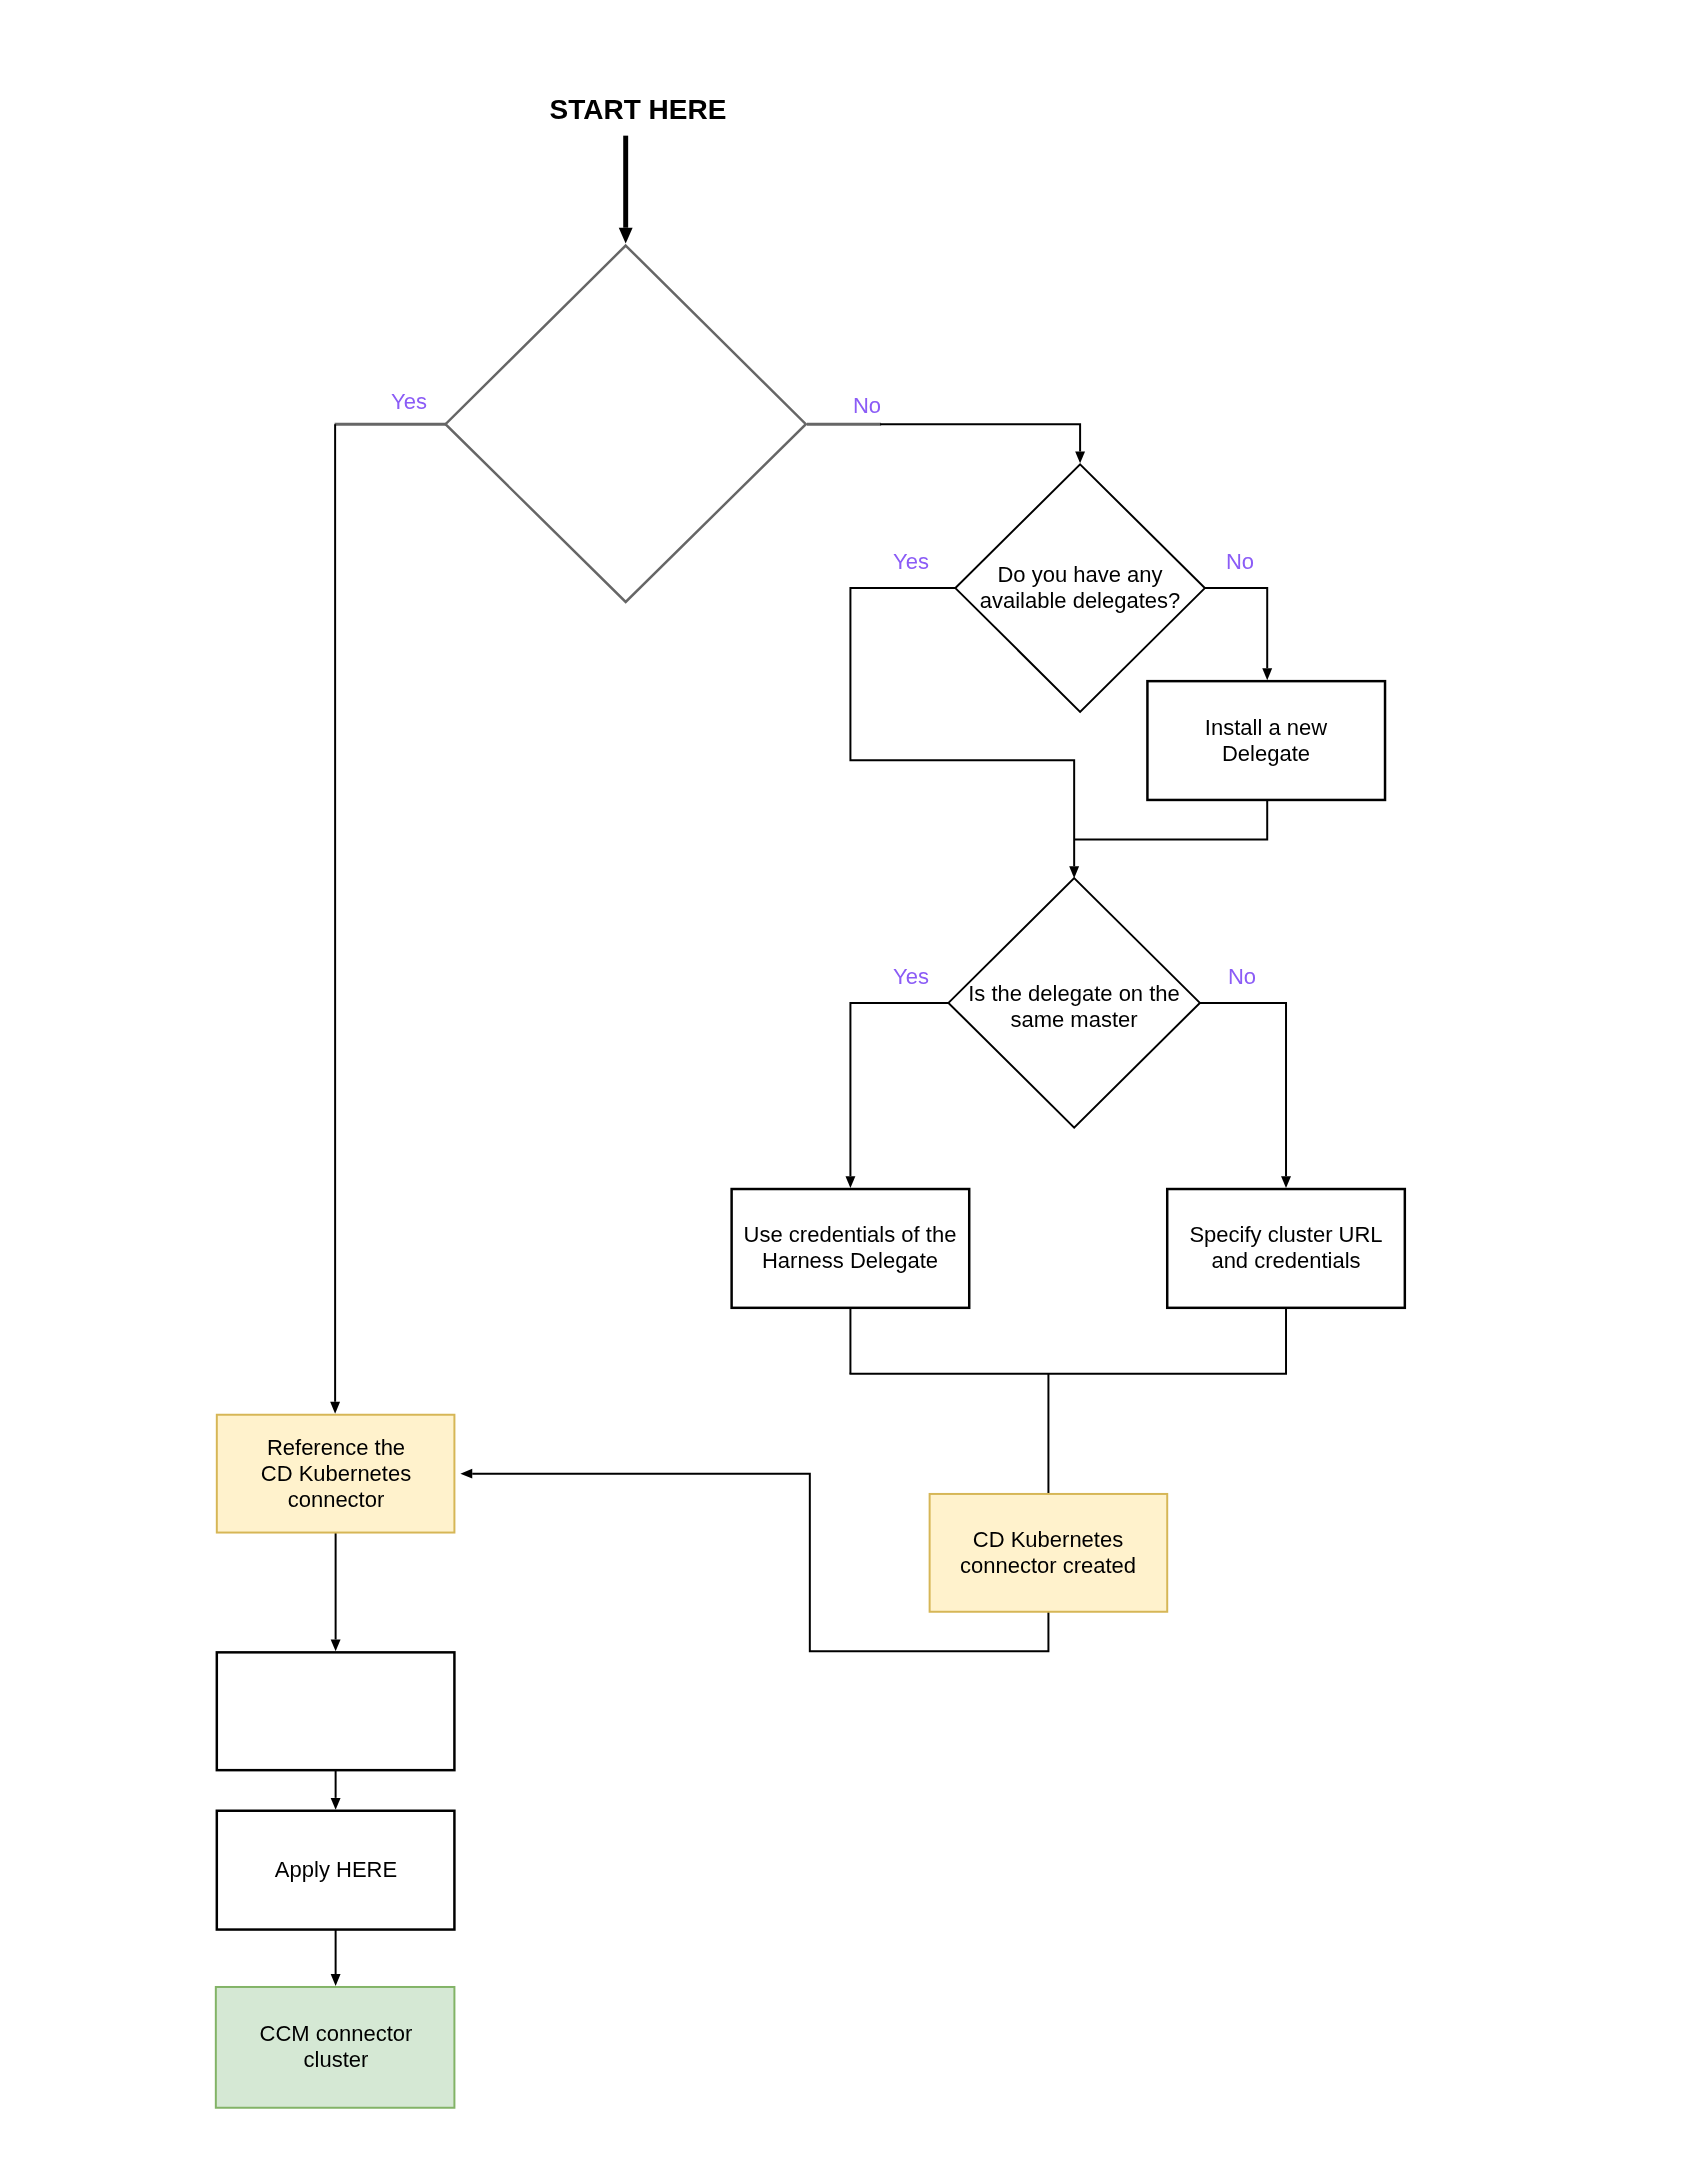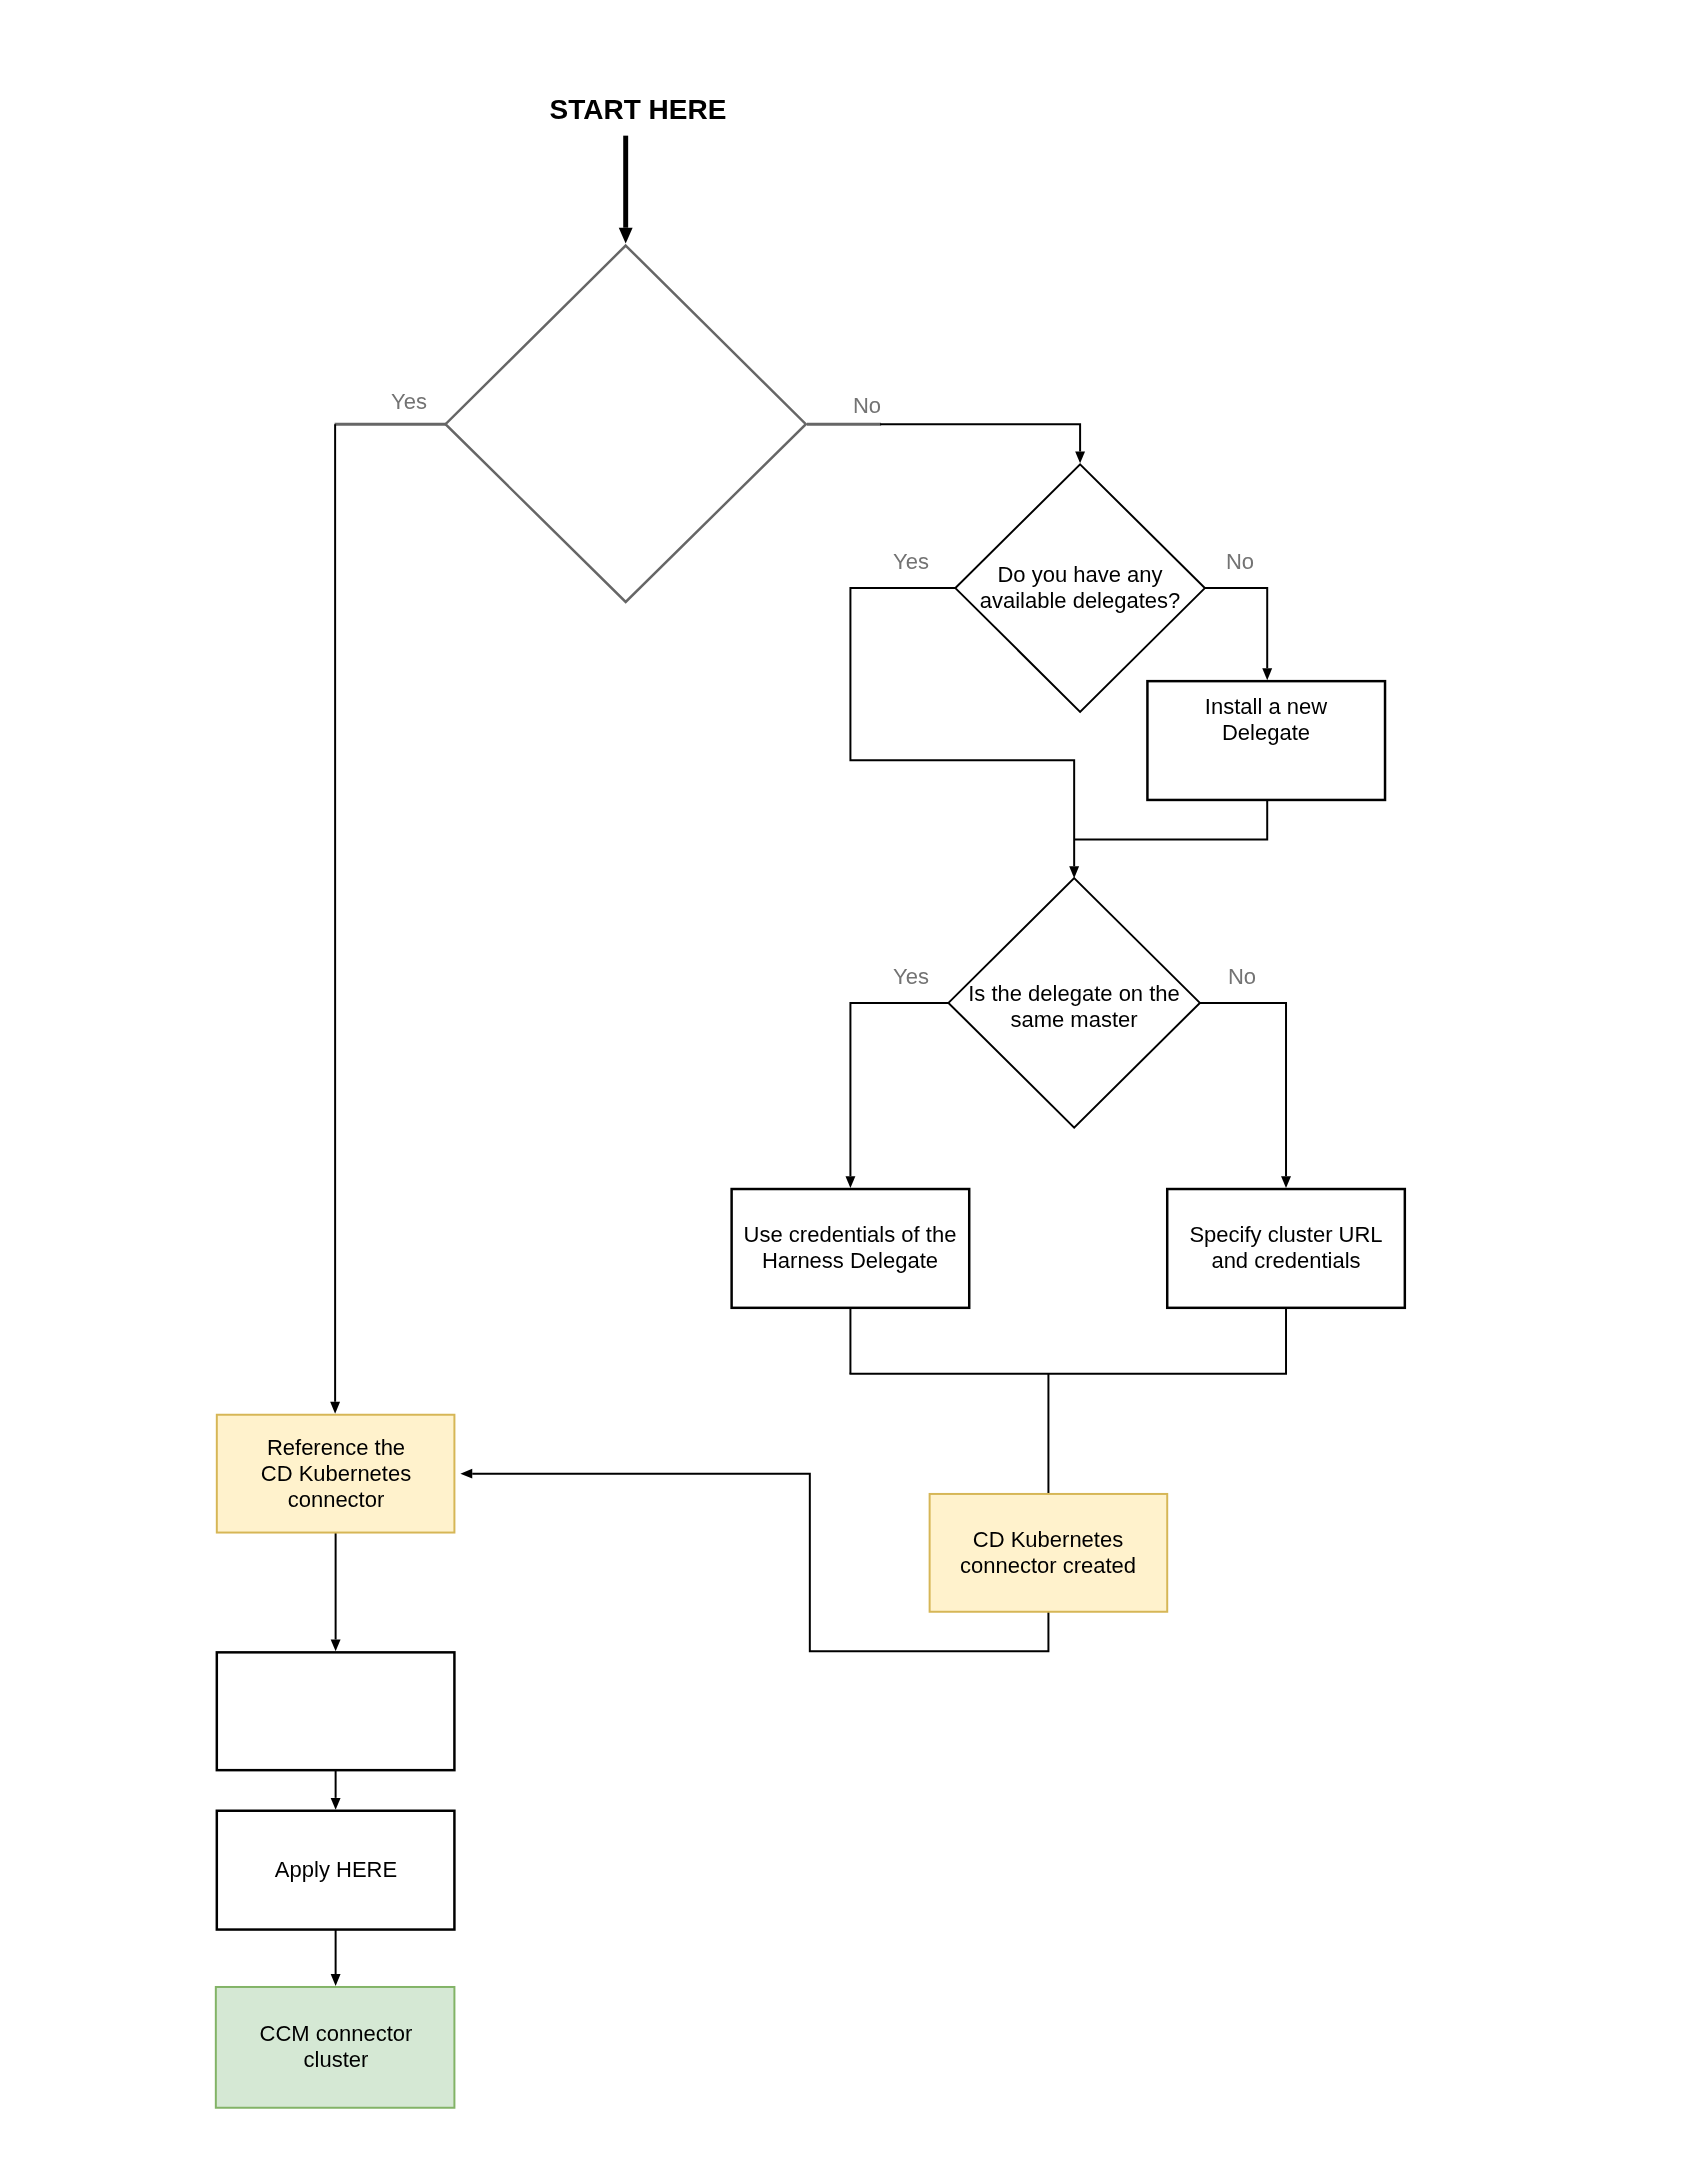--- a/index.html
+++ b/index.html
@@ -2,21 +2,21 @@
 <html><head>
 <meta charset="utf-8">
 <style>
   html,body{margin:0;padding:0;background:#ffffff;}
   .stage{position:relative;width:1640px;height:2184px;background:#ffffff;overflow:hidden;
          font-family:"Liberation Sans", sans-serif;padding-left:38px;}
   .stage svg{position:absolute;left:0;top:0;}
   .lbl{position:absolute;transform:translate(-50%,-50%);text-align:center;
        font-size:22px;line-height:26px;color:#000;white-space:pre-line;pointer-events:none;}
   .edge-lbl{position:absolute;transform:translate(-50%,-50%);text-align:center;
-       font-size:22px;color:#737373;pointer-events:none;}
+       font-size:22px;color:#8b5cf6;pointer-events:none;}
   .title{position:absolute;transform:translate(-50%,-50%);font-size:28px;font-weight:bold;
        color:#000;white-space:nowrap;}
 </style>
 </head>
 <body>
 
 <div class="stage">
 
   <svg width="1685" height="2184" viewBox="0 0 1702 2206">
     <defs>
@@ -68,21 +68,21 @@
 
     <rect x="939" y="1509" width="240" height="119" stroke-width="2" fill="#fff2cc" stroke="#d6b656"></rect>
     <rect x="219" y="1429" width="240" height="119" stroke-width="2" fill="#fff2cc" stroke="#d6b656"></rect>
     <rect x="218" y="2007" width="241" height="122" stroke-width="2" fill="#d5e8d4" stroke="#82b366"></rect>
   </svg>
 
   <div class="title" style="left:638px;top:110px">START HERE</div>
 
   <div class="lbl" style="left:1080px;top:588px">Do you have any
 available delegates?</div>
-  <div class="lbl" style="left:1266px;top:720px">Install a new
+  <div class="lbl" style="left:1266px;top:741px">Install a new
 Delegate</div>
   <div class="lbl" style="left:1074px;top:1007px">Is the delegate on the
 same master</div>
   <div class="lbl" style="left:850px;top:1248px">Use credentials of the
 Harness Delegate</div>
   <div class="lbl" style="left:1286px;top:1248px">Specify cluster URL
 and credentials</div>
   <div class="lbl" style="left:1048px;top:1553px">CD Kubernetes
 connector created</div>
   <div class="lbl" style="left:336px;top:1474px">Reference the

